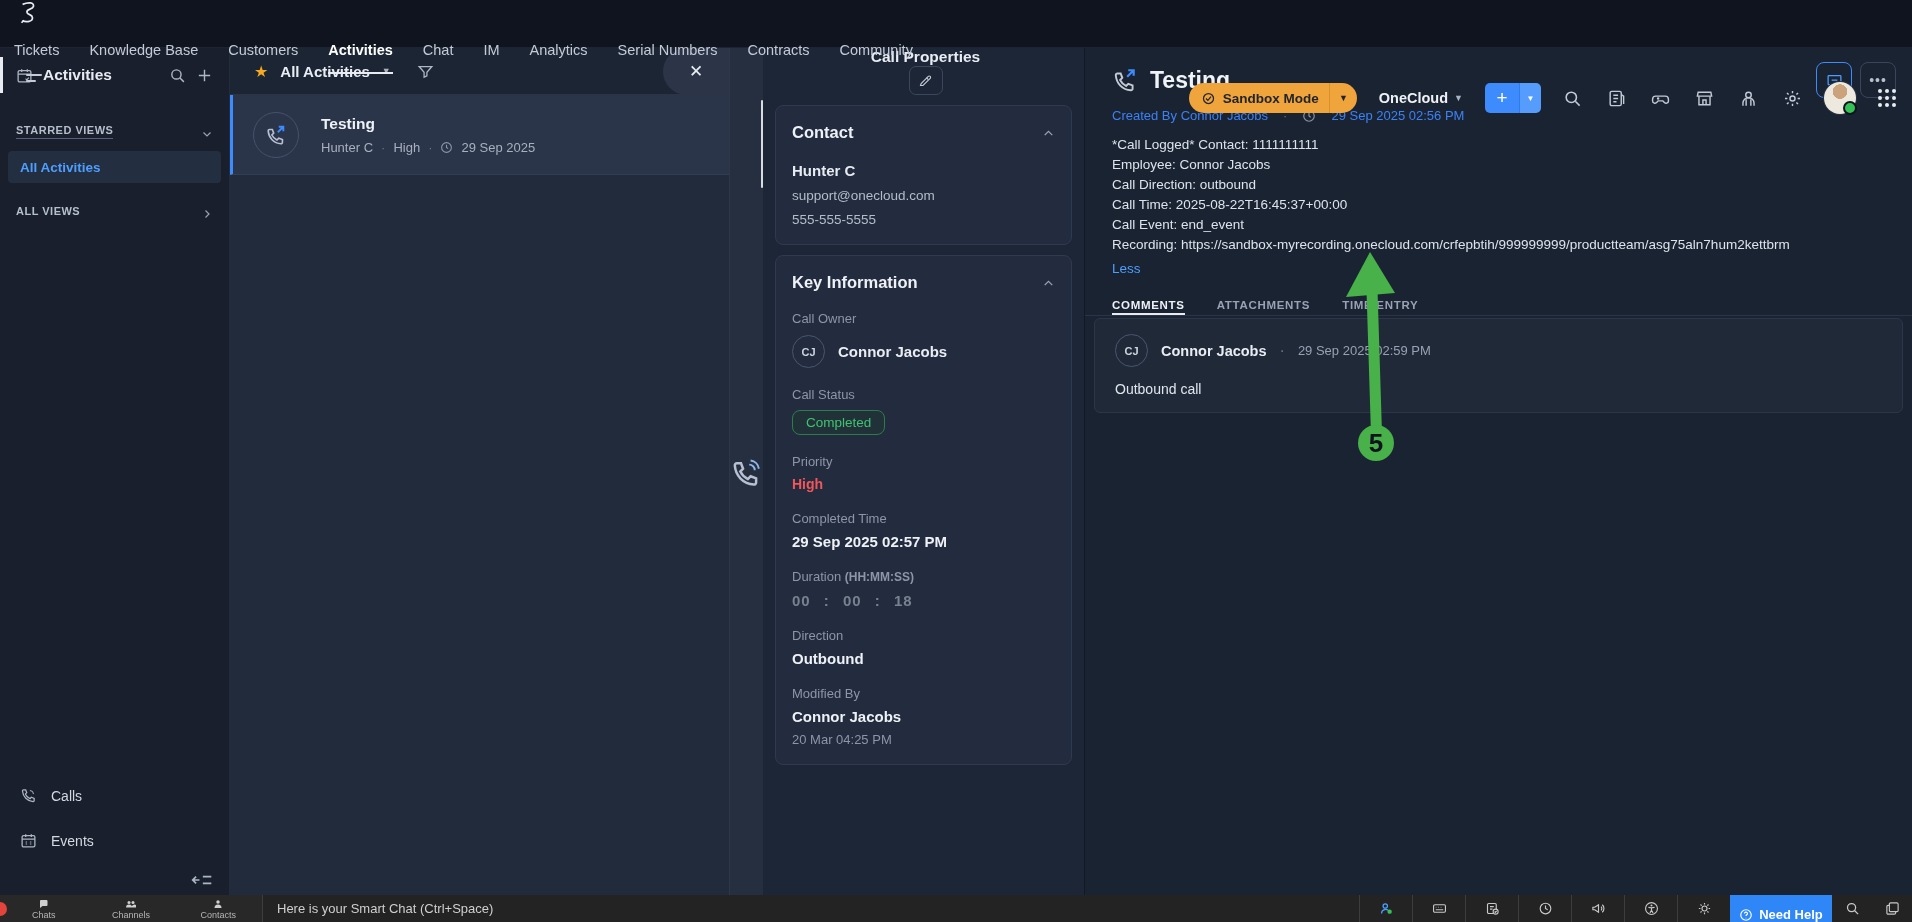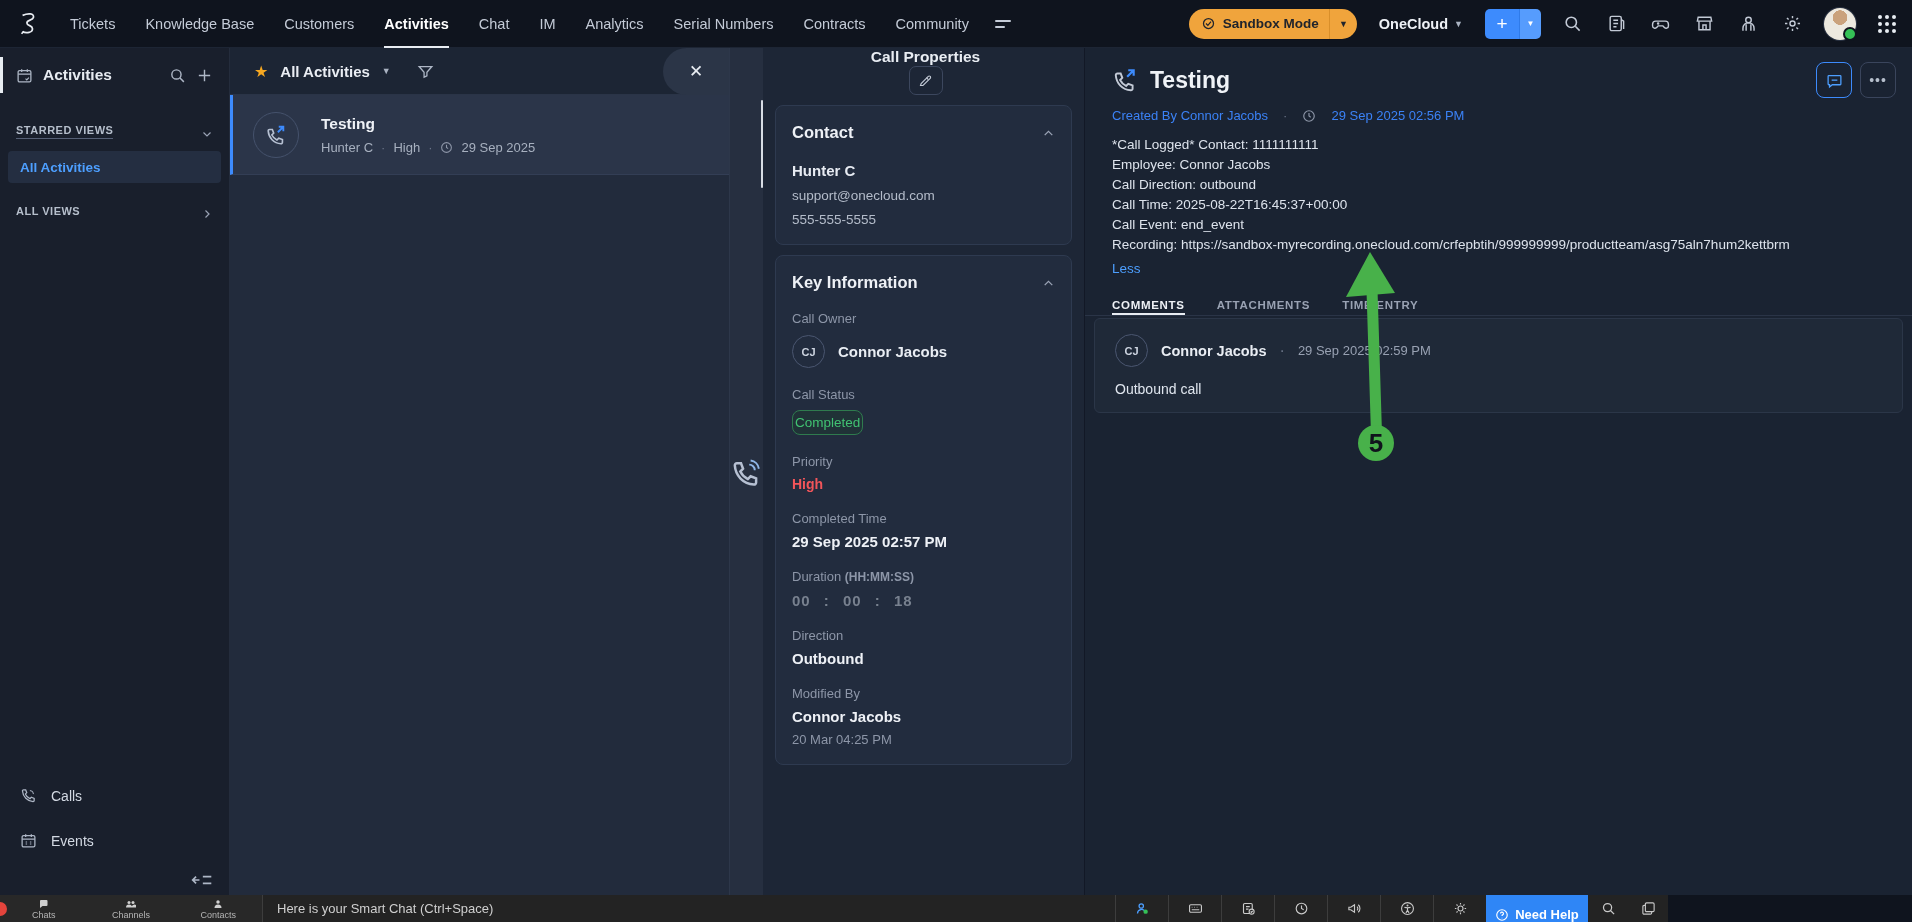--- a/index.html
+++ b/index.html
@@ -2,21 +2,21 @@
 <html><head>
 <meta charset="utf-8">
 <style>
   * { margin:0; padding:0; box-sizing:border-box; }
   html,body { width:1912px; height:922px; overflow:hidden; background:#0f141e;
     font-family:"Liberation Sans", sans-serif; color:#eef1f6; }
   .app { position:relative; width:1912px; height:922px; }
 
   
   .topnav { position:absolute; top:0; left:0; width:1912px; height:48px;
-    background:#0f141e; display:flex; align-items:center; border-bottom:1px solid #1d2534; z-index:20; }
+    background:#0f141e; display:flex; align-items:flex-start; border-bottom:1px solid #1d2534; z-index:20;flex-direction:column; }
   .logo { width:56px; display:flex; justify-content:center; align-items:center; }
   .nav-items { display:flex; align-items:center; gap:30px; margin-left:14px; }
   .nav-item { font-size:14.5px; color:#c4cbd7; cursor:pointer; height:48px; line-height:48px; white-space:nowrap; }
   .nav-item.active { color:#ffffff; font-weight:bold; box-shadow:inset 0 -2px 0 #e8ecf2; }
   .nav-more { margin-left:26px; display:flex; flex-direction:column; gap:4px; cursor:pointer; }
   .nav-more i { display:block; width:16px; height:2px; background:#c4cbd7; border-radius:1px; }
   .nav-more i:last-child { width:10px; }
   .topnav-right { margin-left:auto; display:flex; align-items:center; gap:22px; padding-right:16px; }
   .sandbox-btn { height:30px; background:#f0a43c; border:none; border-radius:15px;
     display:flex; align-items:center; padding:0 0 0 12px; cursor:pointer; }
@@ -110,21 +110,21 @@
   .contact-line { margin-top:9px; font-size:13.5px; color:#b4bcca; }
   .field { margin-top:19px; }
   .f-label { font-size:13px; color:#8d96a8; }
   .f-label .f-sub { font-weight:bold; font-size:12px; }
   .f-value { margin-top:7px; font-size:15px; font-weight:bold; color:#eef1f6; }
   .f-muted { margin-top:7px; font-size:13px; color:#8d96a8; }
   .owner-row { margin-top:9px; display:flex; align-items:center; gap:13px; }
   .mini-av { width:33px; height:33px; border-radius:50%; border:1px solid #4a5670; display:flex;
     align-items:center; justify-content:center; font-size:11px; font-weight:bold; color:#cdd4e0; }
   .owner-name { font-size:15px; font-weight:bold; color:#e9edf3; }
-  .status-badge { display:inline-block; margin-top:8px; padding:4px 2px; border:1px solid #2f7b4e;
+  .status-badge { display:inline-block; margin-top:8px; padding:4px 13px; border:1px solid #2f7b4e;
     border-radius:8px; color:#41c272; font-size:13.5px; background:rgba(30,62,44,.35); }
   .priority-high { margin-top:7px; font-size:14px; font-weight:bold; color:#f2555a; }
   .duration-val { margin-top:8px; font-size:15px; font-weight:bold; color:#78818f; letter-spacing:1px; word-spacing:8px; }
 
   
   .detail-col { position:absolute; top:48px; left:1085px; width:827px; height:847px; background:#1a2332; }
   .detail-head { display:flex; align-items:center; padding:14px 16px 0 27px; }
   .dh-icon { position:relative; width:26px; height:26px; color:#c3cad6; margin-right:12px; }
   .dh-icon svg { width:100%; height:100%; }
   .detail-title { font-size:23px; font-weight:bold; color:#f0f3f7; flex:1; }
@@ -146,21 +146,21 @@
   .comment-card { margin:2px 9px 0 9px; background:#1f2938; border:1px solid #2b3648; border-radius:6px;
     padding:15px 20px; }
   .cc-row { display:flex; align-items:center; gap:13px; }
   .cc-author { font-size:14.5px; font-weight:bold; color:#e9edf3; }
   .cc-time { font-size:13px; color:#98a1b2; }
   .cc-row .sep::before { content:"·"; color:#6a7488; }
   .cc-text { margin-top:14px; font-size:14px; color:#dfe5ee; }
   .anno { position:absolute; inset:0; pointer-events:none; z-index:10; }
 
   
-  .bottombar { position:absolute; left:0; bottom:0; width:1668px; height:27px; background:#232323;
+  .bottombar { position:absolute; left:0; bottom:0; width:1912px; height:27px; background:#232323;
     display:flex; align-items:stretch; z-index:30; }
   .bb-left { width:262px; background:#282828; display:flex; align-items:center; position:relative; overflow:hidden; }
   .bb-brand { position:absolute; left:-7px; top:7px; width:14px; height:14px; border-radius:50%; background:#e4443c; }
   .bb-tray-item { width:88px; display:flex; flex-direction:column; align-items:center; justify-content:center;
     cursor:pointer; padding-top:1px; }
   .bb-tray-item .bbico { width:12px; height:12px; color:#cfcfcf; }
   .bb-tray-item .bbico svg { width:100%; height:100%; display:block; }
   .bb-tray-item .bblabel { font-size:9px; color:#b5b5b5; margin-top:0px; }
   .bb-div { width:1px; background:#3d3d3d; }
   .bb-chat { flex:1; display:flex; align-items:center; padding-left:14px; font-size:13px; color:#cfcfcf; cursor:text; }

